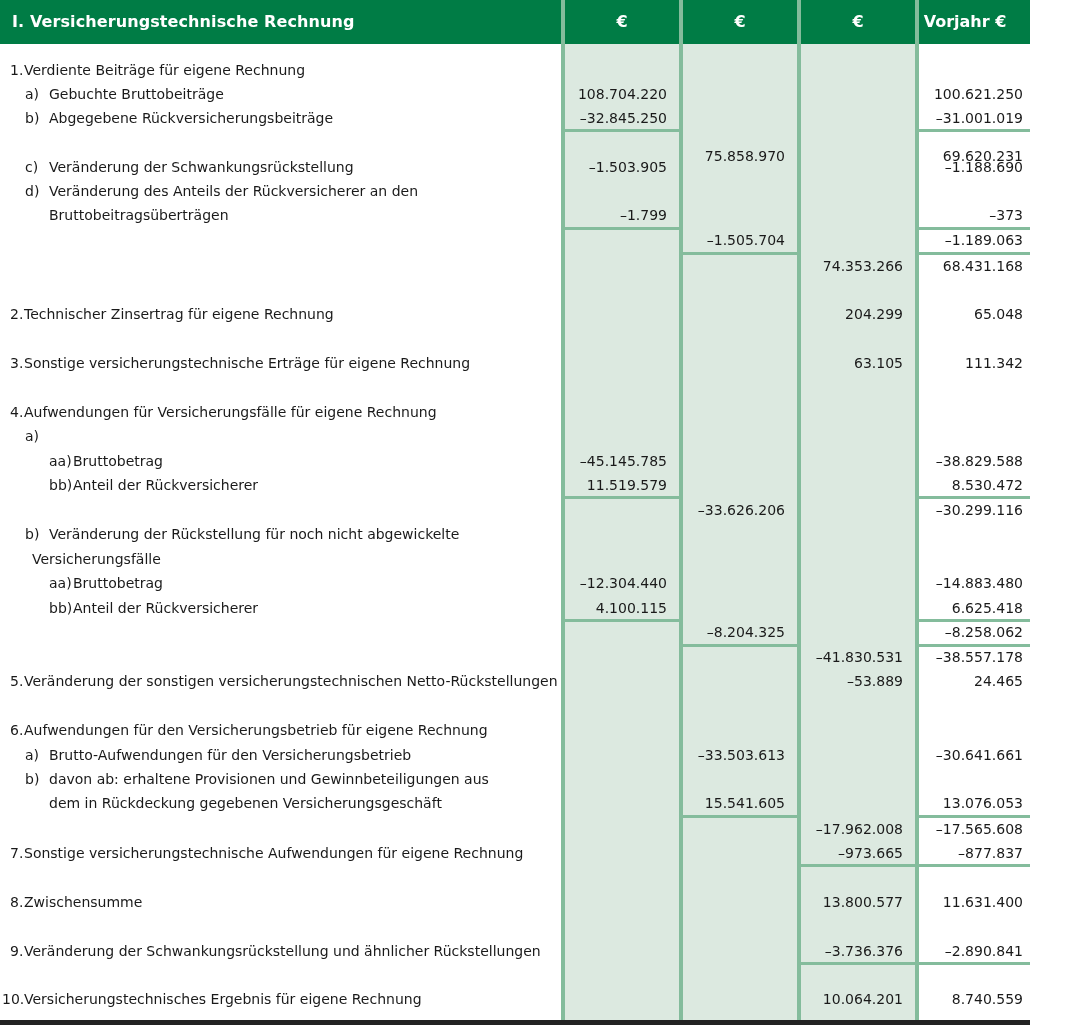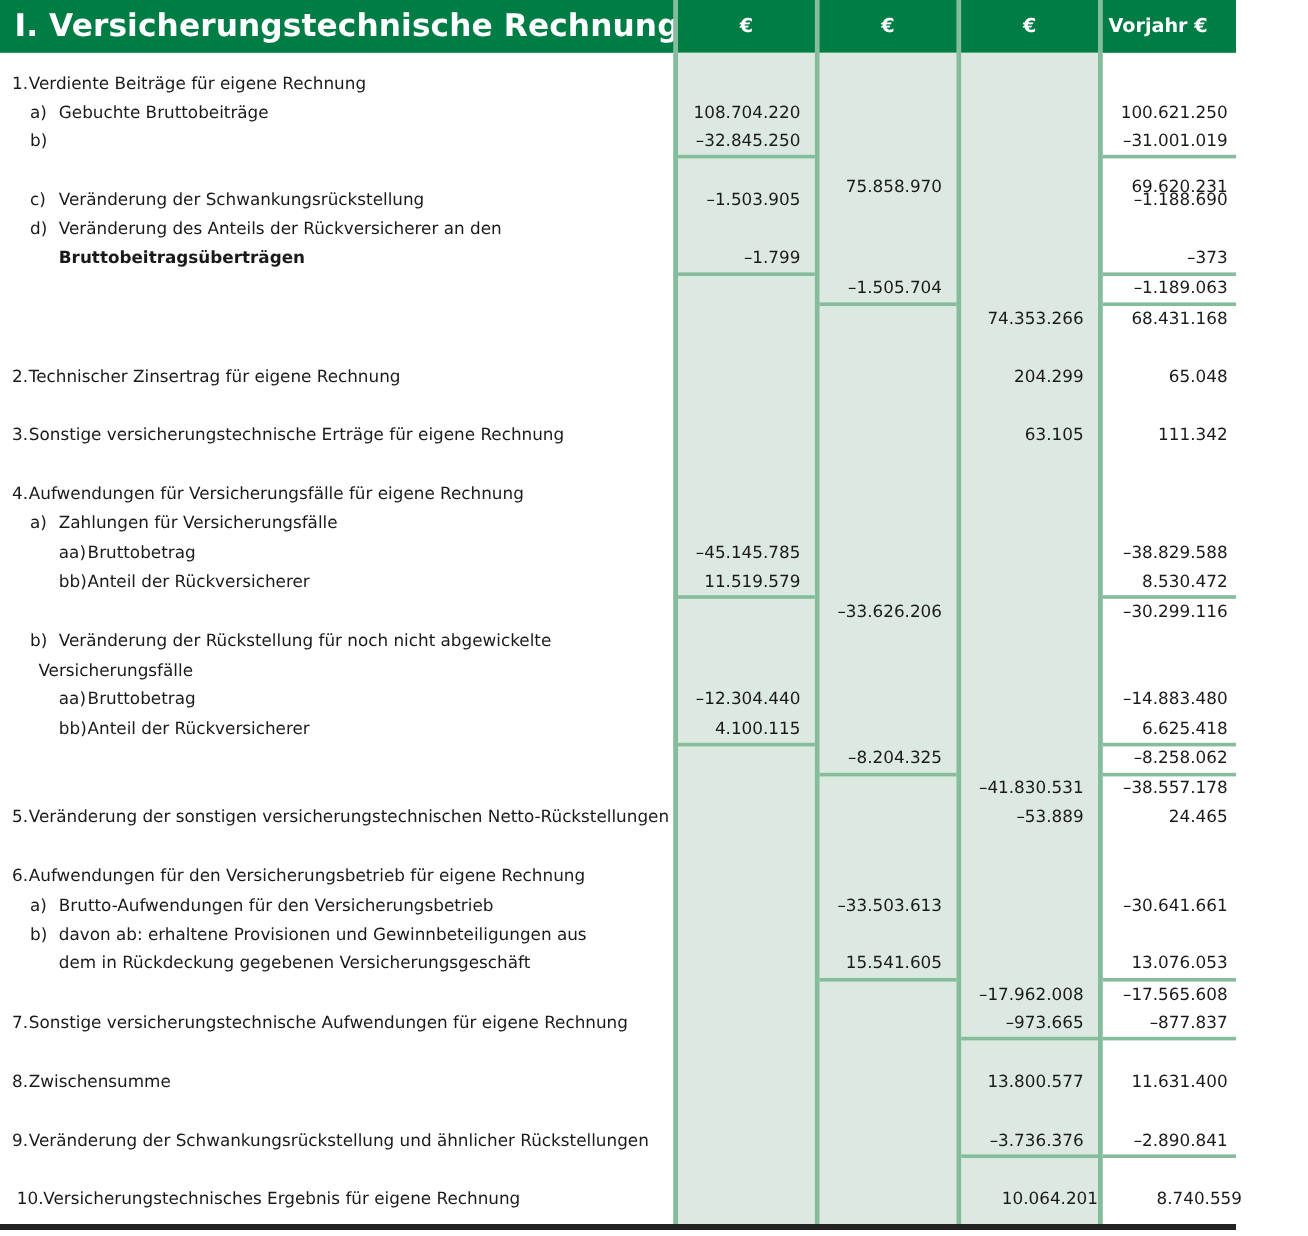--- a/index.html
+++ b/index.html
@@ -1,20 +1,20 @@
 <!DOCTYPE html>
 <html><head>
 <meta charset="utf-8">
 <style>
   html, body { margin:0; padding:0; background:#ffffff; }
   body { width:1090px; height:1030px; position:relative; overflow:hidden;
          font-family:"DejaVu Sans", "Liberation Sans", sans-serif; color:#1a1a1a; }
   .header { position:absolute; left:0; top:0; width:1030px; height:44px; background:#007c45; }
   .header .title { position:absolute; left:12px; top:0; height:60px; line-height:44px;
-                   color:#ffffff; font-weight:bold; font-size:26px; letter-spacing:0.1px; }
+                   color:#ffffff; font-weight:bold; font-size:16px; letter-spacing:0.1px; }
   .header .col { position:absolute; top:0; height:44px; line-height:44px; color:#fff;
                  font-weight:bold; font-size:16px; text-align:center; }
   .sep { position:absolute; top:0; width:4px; height:1021px; background:#84bc9c; }
   .shade { position:absolute; top:44px; height:977px; background:#dce9e0; }
   .hline { position:absolute; height:3px; background:#84bc9c; }
   .bottom-rule { position:absolute; left:0; top:1020px; width:1030px; height:5px; background:#222; }
   .row { position:absolute; left:0; width:1030px; height:24px; font-size:14px; line-height:24px; }
   .lbl { position:absolute; top:0; white-space:nowrap; }
   .num { position:absolute; top:0; text-align:right; white-space:nowrap; }
   .c1 { left:565px; width:102px; }
@@ -74,20 +74,21 @@
     <div class="row" style="top: 82px;">
       <span class="lbl" style="left: 25px;">a)</span>
       <span class="lbl" style="left: 49px;">Gebuchte Bruttobeiträge</span>
       <span class="num c1">108.704.220</span>
       <span class="num c2"></span>
       <span class="num c3"></span>
       <span class="num c4">100.621.250</span>
     </div>
     <div class="row" style="top: 106px;">
       <span class="lbl" style="left: 25px;">b)</span>
+      <span class="lbl" style="left: 49px;">Abgegebene Rückversicherungsbeiträge</span>
       <span class="num c1">–32.845.250</span>
       <span class="num c2"></span>
       <span class="num c3"></span>
       <span class="num c4">–31.001.019</span>
     </div>
     <div class="row" style="top: 144px;">
       <span class="lbl" style="left: 0px;"></span>
       <span class="lbl" style="left: 0px;"></span>
       <span class="num c1"></span>
       <span class="num c2">75.858.970</span>
@@ -105,21 +106,21 @@
     <div class="row" style="top: 179px;">
       <span class="lbl" style="left: 25px;">d)</span>
       <span class="lbl" style="left: 49px;">Veränderung des Anteils der Rückversicherer an den</span>
       <span class="num c1"></span>
       <span class="num c2"></span>
       <span class="num c3"></span>
       <span class="num c4"></span>
     </div>
     <div class="row" style="top: 203px;">
       <span class="lbl" style="left: 0px;"></span>
-      <span class="lbl" style="left: 49px; font-weight: bold;">Bruttobeitragsüberträgen</span>
+      <span class="lbl" style="left: 49px;">Bruttobeitragsüberträgen</span>
       <span class="num c1">–1.799</span>
       <span class="num c2"></span>
       <span class="num c3"></span>
       <span class="num c4">–373</span>
     </div>
     <div class="row" style="top: 228px;">
       <span class="lbl" style="left: 0px;"></span>
       <span class="lbl" style="left: 0px;"></span>
       <span class="num c1"></span>
       <span class="num c2">–1.505.704</span>
@@ -153,21 +154,20 @@
     <div class="row" style="top: 400px;">
       <span class="lbl" style="left: 10px;">4.</span>
       <span class="lbl" style="left: 24px;">Aufwendungen für Versicherungsfälle für eigene Rechnung</span>
       <span class="num c1"></span>
       <span class="num c2"></span>
       <span class="num c3"></span>
       <span class="num c4"></span>
     </div>
     <div class="row" style="top: 424px;">
       <span class="lbl" style="left: 25px;">a)</span>
-      <span class="lbl" style="left: 49px;">Zahlungen für Versicherungsfälle</span>
       <span class="num c1"></span>
       <span class="num c2"></span>
       <span class="num c3"></span>
       <span class="num c4"></span>
     </div>
     <div class="row" style="top: 449px;">
       <span class="lbl" style="left: 49px;">aa)</span>
       <span class="lbl" style="left: 73px;">Bruttobetrag</span>
       <span class="num c1">–45.145.785</span>
       <span class="num c2"></span>
@@ -303,21 +303,21 @@
       <span class="num c4">11.631.400</span>
     </div>
     <div class="row" style="top: 939px;">
       <span class="lbl" style="left: 10px;">9.</span>
       <span class="lbl" style="left: 24px;">Veränderung der Schwankungsrückstellung und ähnlicher Rückstellungen</span>
       <span class="num c1"></span>
       <span class="num c2"></span>
       <span class="num c3">–3.736.376</span>
       <span class="num c4">–2.890.841</span>
     </div>
-    <div class="row" style="top: 987px; margin-left: 12px;">
+    <div class="row" style="top: 987px;">
       <span class="lbl" style="left: 2px;">10.</span>
       <span class="lbl" style="left: 24px;">Versicherungstechnisches Ergebnis für eigene Rechnung</span>
       <span class="num c1"></span>
       <span class="num c2"></span>
       <span class="num c3">10.064.201</span>
       <span class="num c4">8.740.559</span>
     </div>
   </div>
 
 <div class="bottom-rule"></div>

